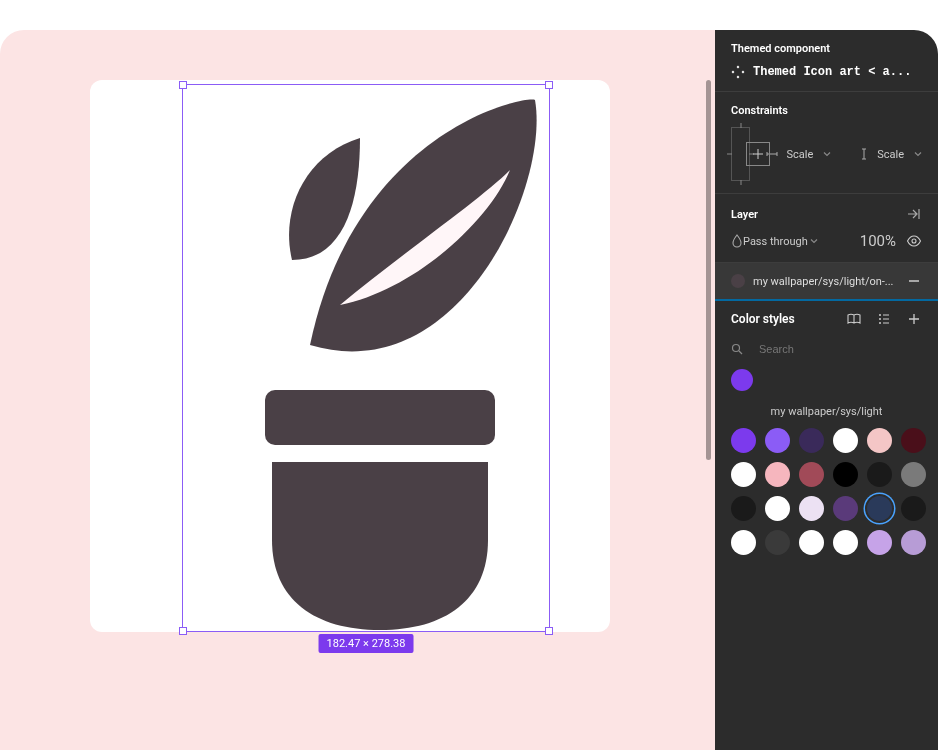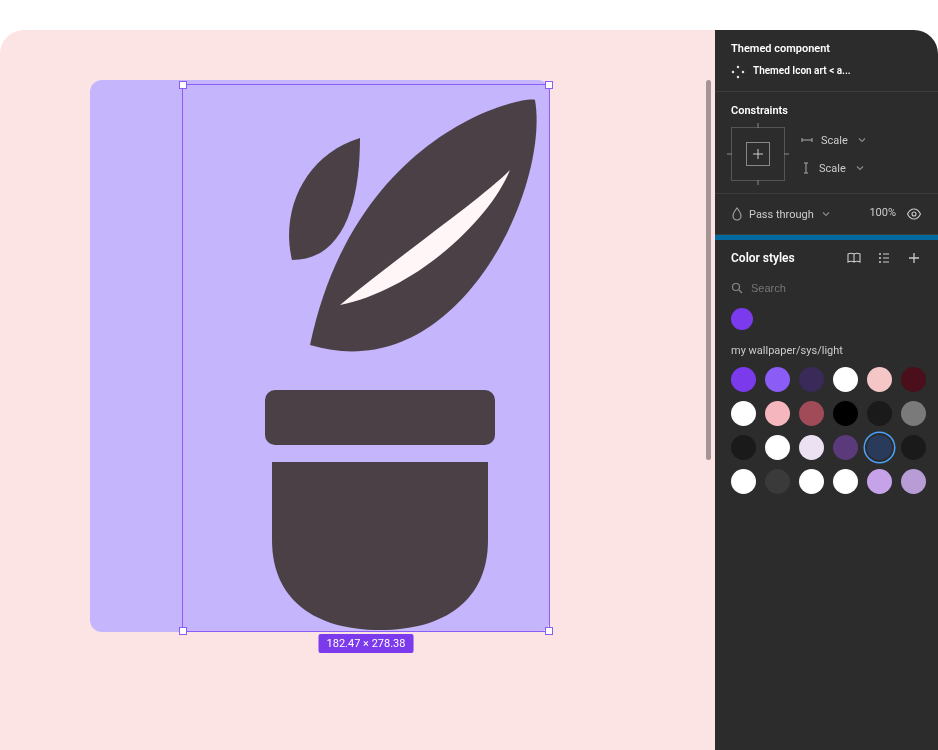--- a/index.html
+++ b/index.html
@@ -18,23 +18,23 @@
   overflow: hidden;
   margin-top: 30px;
 }
 .canvas-area {
   flex: 1;
   background: #fce4e4;
   position: relative;
   padding: 50px 90px;
 }
 .artboard {
-  width: 460px;
+  width: 520px;
   height: 552px;
-  background: #c4b5fd;
+  background: #ffffff;
   border-radius: 12px;
   position: relative;
 }
 .selection-box {
   position: absolute;
   top: 4px;
   left: 92px;
   width: 368px;
   height: 548px;
   border: 1px solid #8b5cf6;
@@ -97,21 +97,22 @@
   display: flex;
   justify-content: space-between;
   align-items: center;
 }
 .component-row {
   display: flex;
   align-items: flex-start;
   gap: 8px;
   color: #fff;
   font-weight: 600;
-  font-size: 10px;
+  font-size: 12px;
+  font-family: Liberation Mono, monospace;
 }
 .diamond-icon {
   width: 14px;
   height: 14px;
   display: flex;
   align-items: center;
   justify-content: center;
 }
 .icon-btn {
   width: 16px;
@@ -150,71 +151,72 @@
   height: 24px;
   border: 1px solid #888;
 }
 .cg-cross-h { position:absolute; top:50%; left:50%; width:10px; height:1px; background:#ccc; transform:translate(-50%,-50%);}
 .cg-cross-v { position:absolute; top:50%; left:50%; width:1px; height:10px; background:#ccc; transform:translate(-50%,-50%);}
 .cg-tick { position:absolute; background:#888; }
 .cg-tick.top { top:-5px; left:50%; width:1px; height:5px; transform:translateX(-50%);}
 .cg-tick.bottom { bottom:-5px; left:50%; width:1px; height:5px; transform:translateX(-50%);}
 .cg-tick.left { left:-5px; top:50%; width:5px; height:1px; transform:translateY(-50%);}
 .cg-tick.right { right:-5px; top:50%; width:5px; height:1px; transform:translateY(-50%);}
-.scale-dropdowns { display:flex; flex-direction:column; gap:15px;text-align:center; }
+.scale-dropdowns { display:flex; flex-direction:row; gap:28px;text-align:center; }
 .scale-row { display:flex; align-items:center; gap:8px; font-size:11px; color:#ccc; cursor:pointer;}
 .scale-row svg { flex-shrink:0; }
 .layer-body { display:flex; justify-content:space-between; align-items:center; gap:8px; }
-.blend-row { display:flex; align-items:center; gap:6px; font-size:11px; cursor:pointer; }
-.opacity-row { display:flex; align-items:flex-start; gap:10px; font-size:11px; }
+.blend-row { display:flex; align-items:center; font-size:11px; cursor:pointer; }
+.opacity-row { display:flex; align-items:center; gap:10px; font-size:15px; }
 .fill-row {
   display:flex;
   align-items:center;
   justify-content: space-between;
   padding:10px 16px;
   cursor:pointer;
   background: #383838;
 }
 .fill-row-left { display:flex; align-items:center; gap:8px; }
 .swatch-dot { width:14px; height:14px; border-radius:50%; background:#4a4046; }
 .color-panel {
   background:#2c2c2c;
-  border-top:5px solid #0369a1;
+  border-top:2px solid #0369a1;
 }
 .color-panel-header {
   display:flex;
   align-items:center;
   justify-content: space-between;
   padding: 10px 16px;
 }
 .cp-title { color:#fff; font-weight:600; font-size:12px; }
 .cp-icons { display:flex; gap:14px; }
 .search-row {
   display:flex;
   align-items:flex-end;
-  gap:8px;
+  gap:16px;
   padding: 6px 16px 10px 16px;
 }
 .search-input {
   background:transparent;
   border:none;
   outline:none;
   color:#ccc;
   font-size:11px;
   flex:1;
 }
 .search-input::placeholder { color:#777; }
 .group-band {
   padding: 4px 16px 6px 16px;
 }
 .big-swatch { width:22px; height:22px; border-radius:50%; background:#7c3aed; }
 .group-label {
   padding: 8px 16px 6px 16px;
   font-size:11px;
   color:#ccc;
+  text-align:center;
 }
 .swatches {
   display:flex;
   flex-wrap: wrap;
   gap: 9px;
   padding: 4px 12px 16px 16px;
 }
 .swatch {
   width:25px;
   height:25px;
@@ -303,20 +305,29 @@
             <span>Scale</span>
             <svg class="chev" width="8" height="8" viewBox="0 0 8 8">
                 <path d="M1 2.5L4 5.5L7 2.5" stroke="#888" stroke-width="1.2" fill="none"></path>
               </svg>
           </div>
         </div>
       </div>
     </div>
 
     <div class="section">
+      <div class="section-header">
+        <span>Layer</span>
+        <span class="icon-btn">
+          <svg width="14" height="12" viewBox="0 0 14 12">
+              <path d="M1 6h8M6 2l4 4-4 4" stroke="#aaa" stroke-width="1.2" fill="none"></path>
+              <path d="M12 1v10" stroke="#aaa" stroke-width="1.2"></path>
+            </svg>
+        </span>
+      </div>
       <div class="layer-body">
         <div class="blend-row">
           <svg width="12" height="14" viewBox="0 0 12 14">
               <path d="M6 1C6 1 2 6 2 9a4 4 0 008 0C10 6 6 1 6 1z" stroke="#aaa" stroke-width="1.1" fill="none"></path>
             </svg>
           <span>Pass through</span>
           <svg class="chev" width="8" height="8" viewBox="0 0 8 8">
               <path d="M1 2.5L4 5.5L7 2.5" stroke="#888" stroke-width="1.2" fill="none"></path>
             </svg>
         </div>
@@ -325,20 +336,31 @@
           <span class="icon-btn">
             <svg width="16" height="12" viewBox="0 0 16 12">
                 <path d="M8 1C4 1 1.5 6 1.5 6S4 11 8 11s6.5-5 6.5-5S12 1 8 1z" stroke="#ccc" stroke-width="1.1" fill="none"></path>
                 <circle cx="8" cy="6" r="2" stroke="#ccc" stroke-width="1.1" fill="none"></circle>
               </svg>
           </span>
         </div>
       </div>
     </div>
 
+    <div class="fill-row">
+      <div class="fill-row-left">
+        <div class="swatch-dot"></div>
+        <span style="font-size:11px;color:#ddd;">my wallpaper/sys/light/on-...</span>
+      </div>
+      <span class="icon-btn">
+        <svg width="12" height="12" viewBox="0 0 12 12">
+            <path d="M1 6h10" stroke="#ccc" stroke-width="1.5"></path>
+          </svg>
+      </span>
+    </div>
 
     <div class="color-panel">
       <div class="color-panel-header">
         <span class="cp-title">Color styles</span>
         <div class="cp-icons">
           <span class="icon-btn">
             <svg width="14" height="12" viewBox="0 0 14 12">
                 <path d="M1 2c2-1 4-1 6 0 2-1 4-1 6 0v8c-2-1-4-1-6 0-2-1-4-1-6 0V2zM7 2v8" stroke="#ccc" stroke-width="1.1" fill="none"></path>
               </svg>
           </span>

